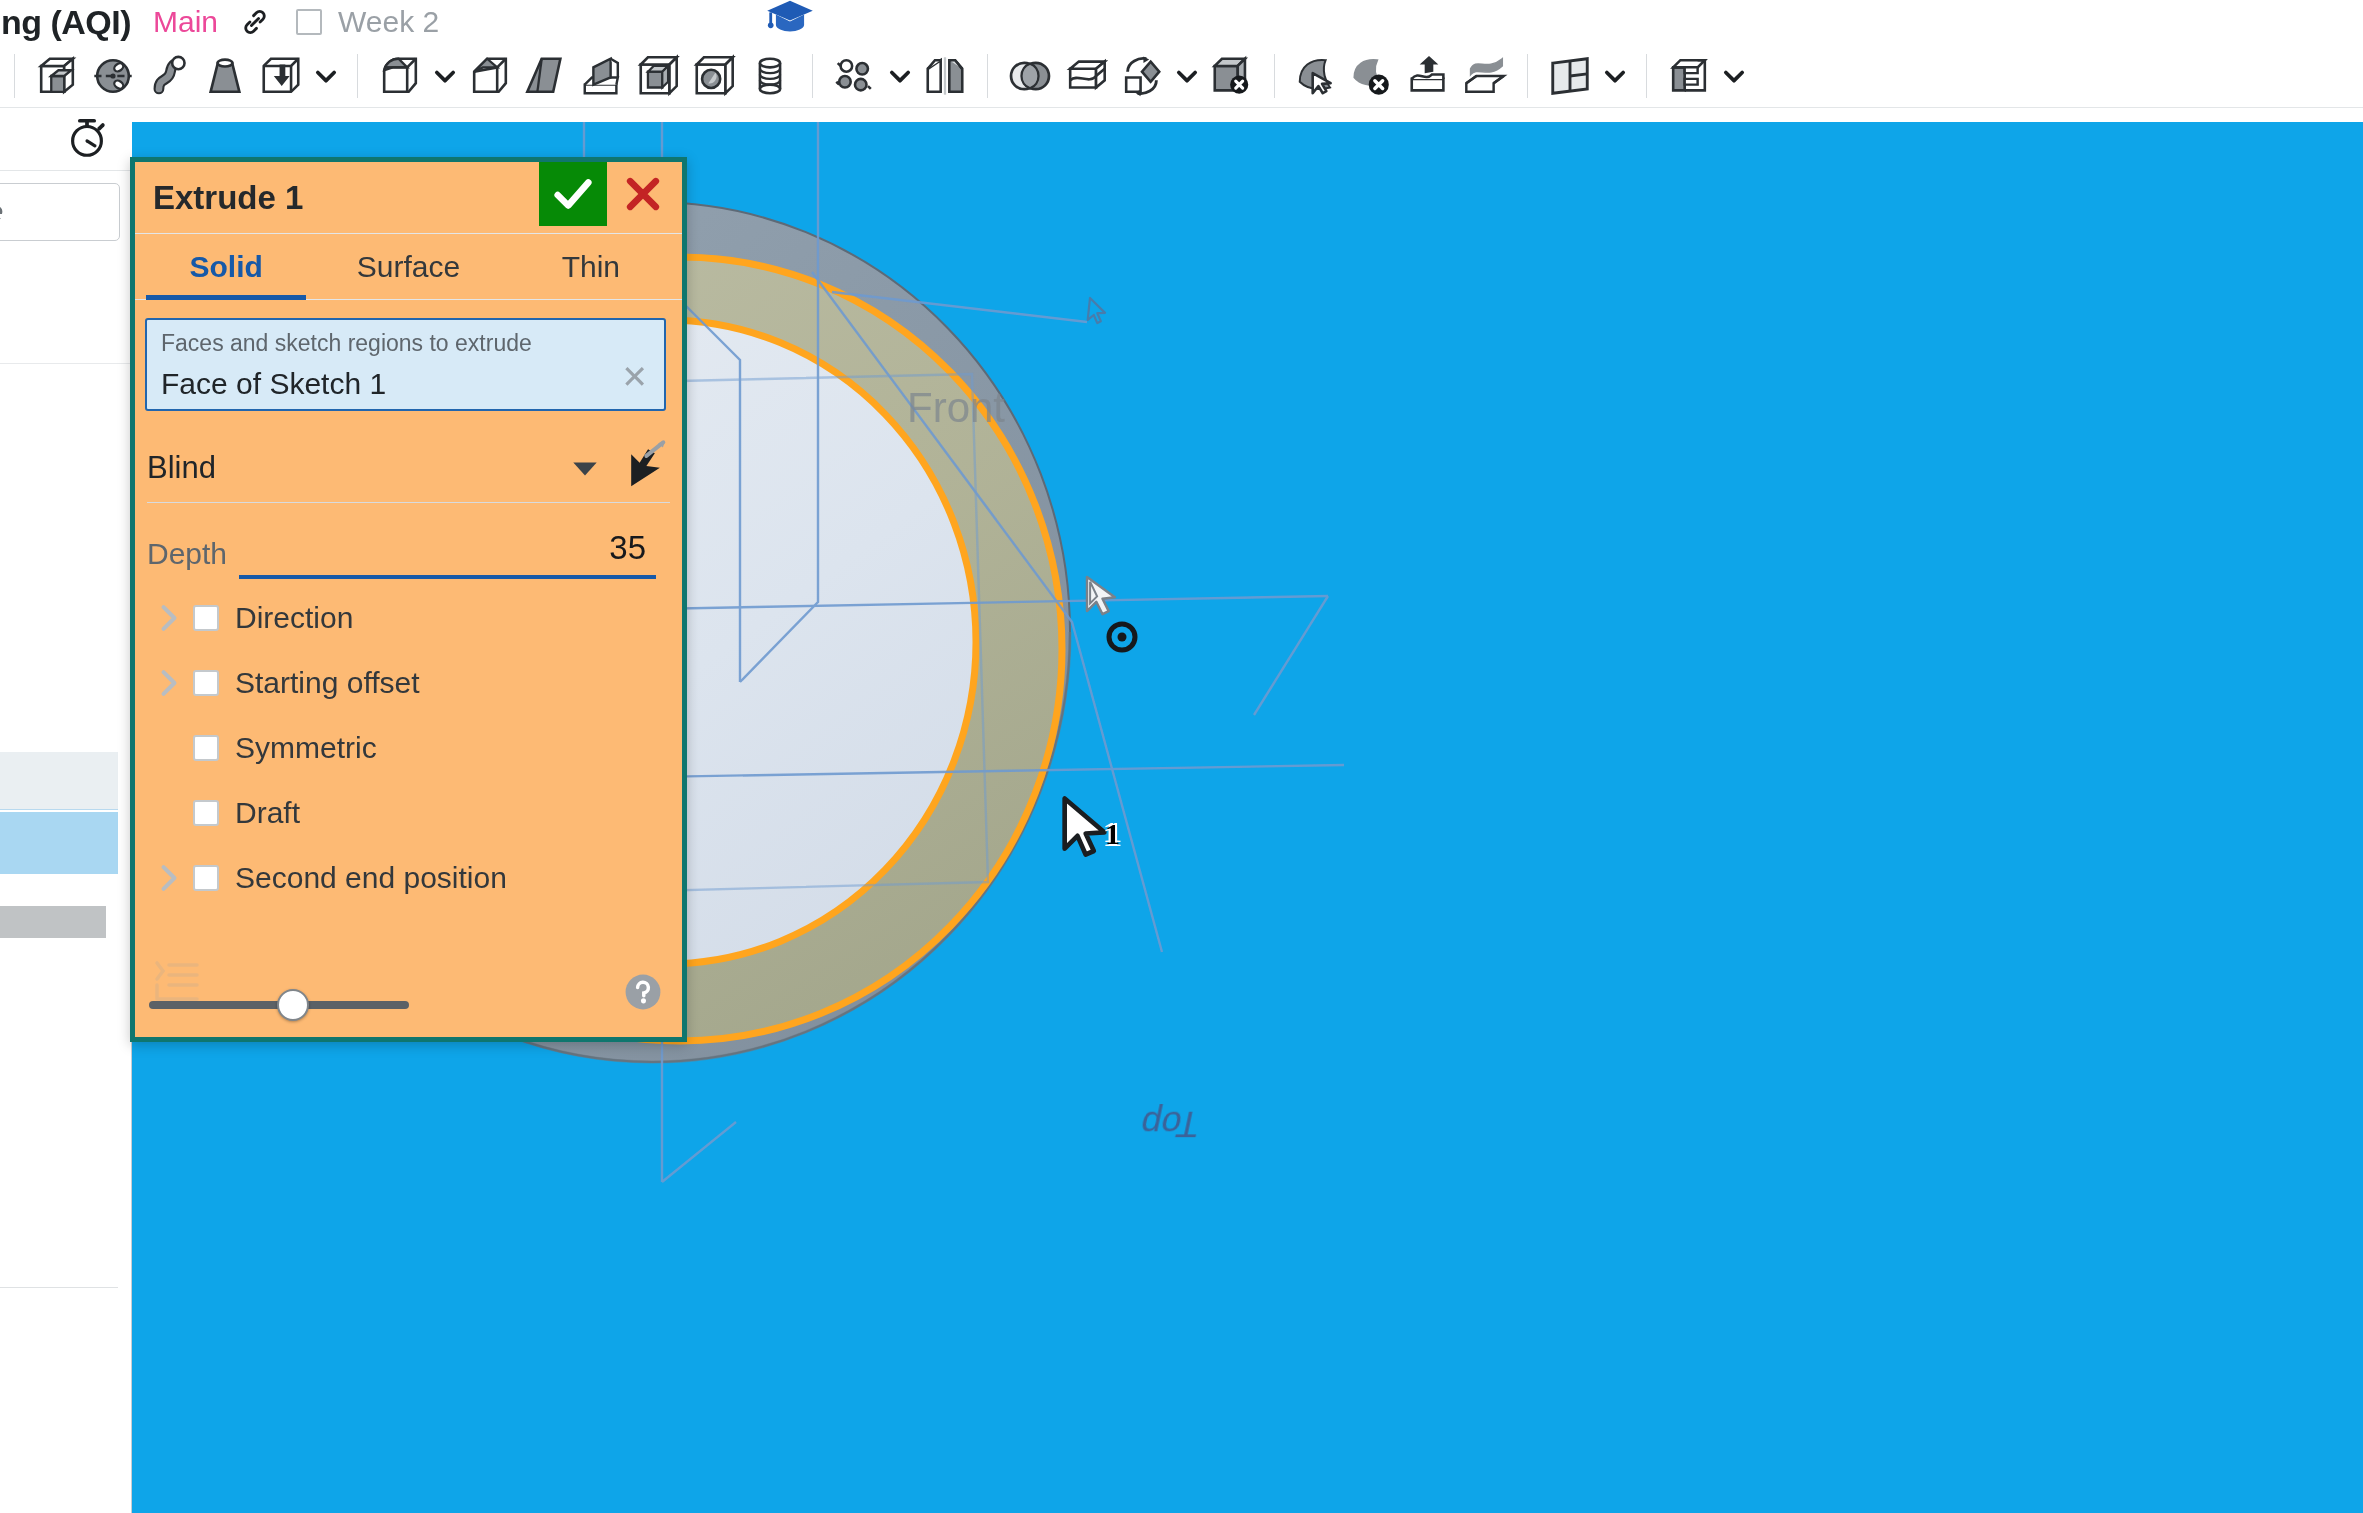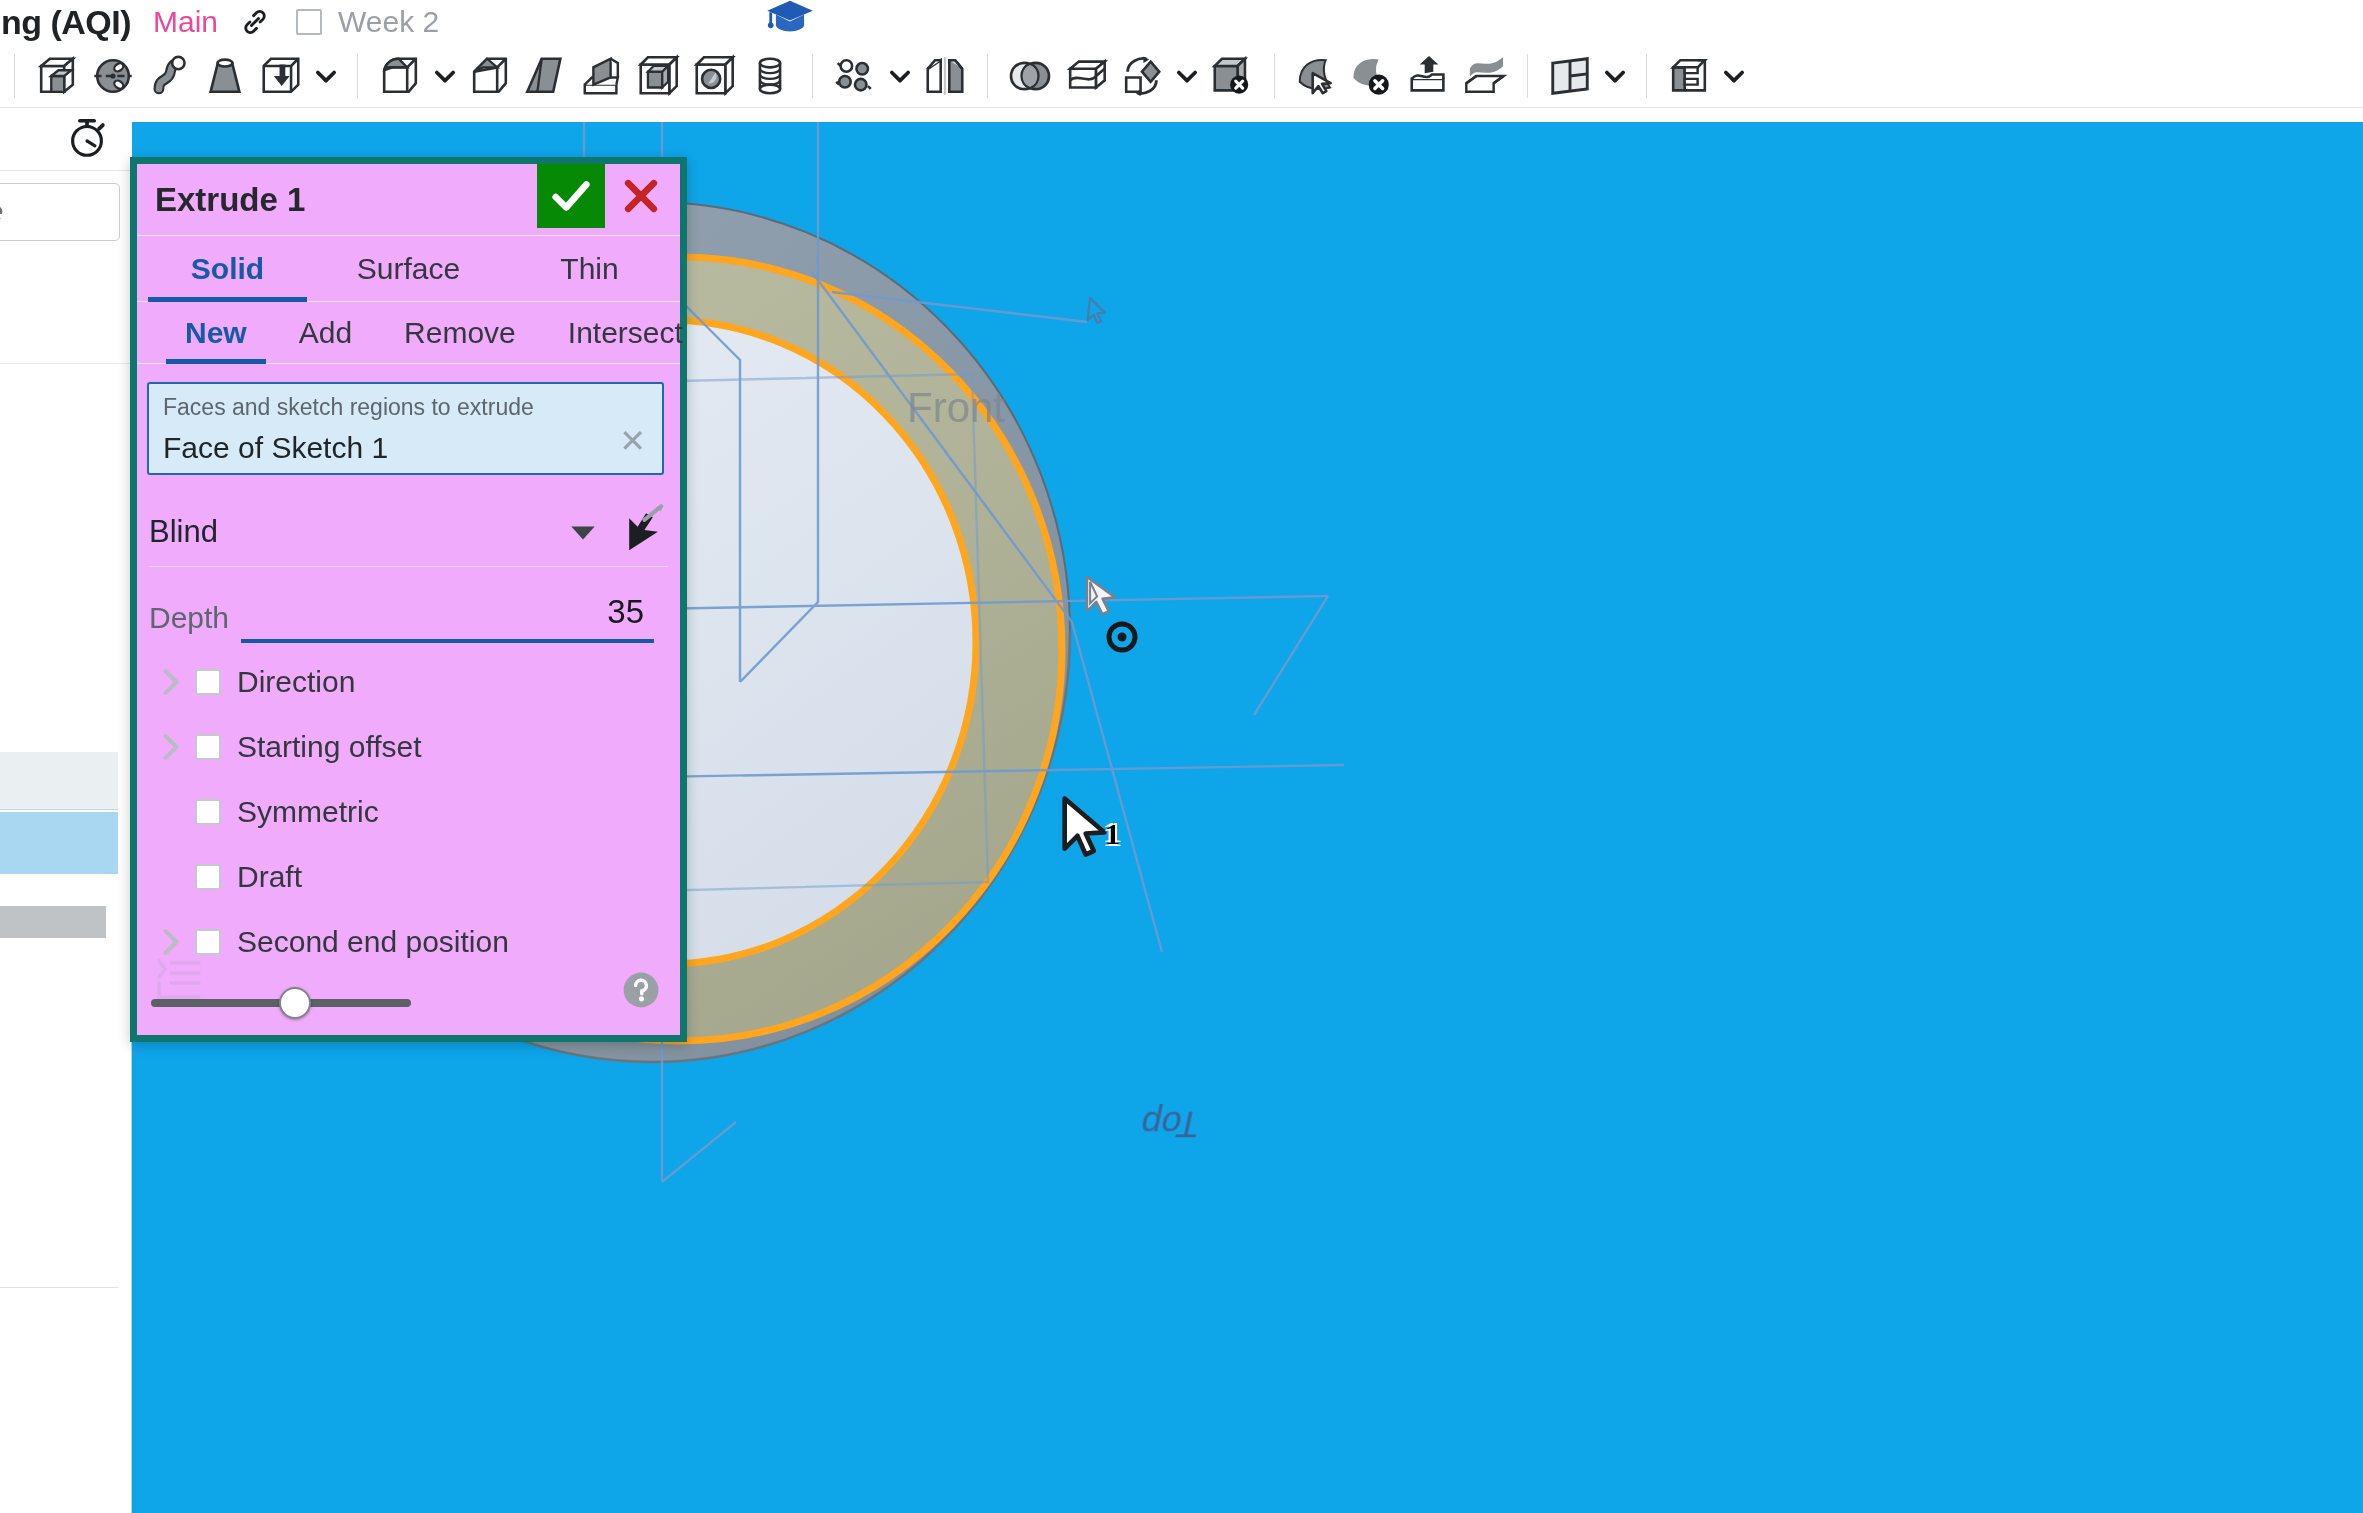--- a/index.html
+++ b/index.html
@@ -88,22 +88,22 @@
   
   #viewport {
     position: absolute; left: 132px; top: 122px;
     width: 2237px; height: 1404px; background: #0ea5e9;
     overflow: hidden;
   }
 
   
   #extrude-dialog {
     position: absolute; left: 130px; top: 157px; width: 557px; height: 885px;
-    background: #f0abfc;
-    border: 7px solid #0f766e;
+    background: #fdba74;
+    border: 5px solid #0f766e;
     box-shadow: 0 3px 12px rgba(0,0,0,0.22);
     z-index: 40;
   }
   #dlg-header {
     height: 72px; border-bottom: 1px solid #e3e6e8;
     display: flex; align-items: center; position: relative;
   }
   #dlg-title {
     font-size: 33px; font-weight: bold; color: #25292c; margin-left: 18px;
   }
@@ -587,26 +587,20 @@
         </svg>
       </div>
     </div>
 
     <div class="tabrow" id="tabs-type">
       <div class="tab active">Solid</div>
       <div class="tab">Surface</div>
       <div class="tab">Thin</div>
     </div>
 
-    <div class="tabrow" id="tabs-op">
-      <div class="tab active">New</div>
-      <div class="tab">Add</div>
-      <div class="tab">Remove</div>
-      <div class="tab">Intersect</div>
-    </div>
 
     <div id="sel-box">
       <div id="sel-hint">Faces and sketch regions to extrude</div>
       <div id="sel-value">Face of Sketch 1</div>
       <div id="sel-clear">✕</div>
     </div>
 
     <div id="enddef-row">
       <div id="enddef-label">Blind</div>
       <div id="enddef-caret">

